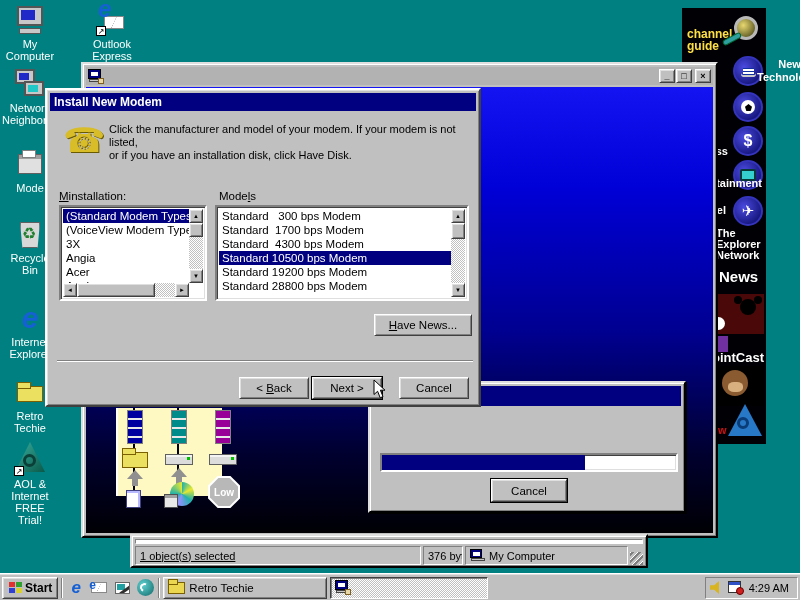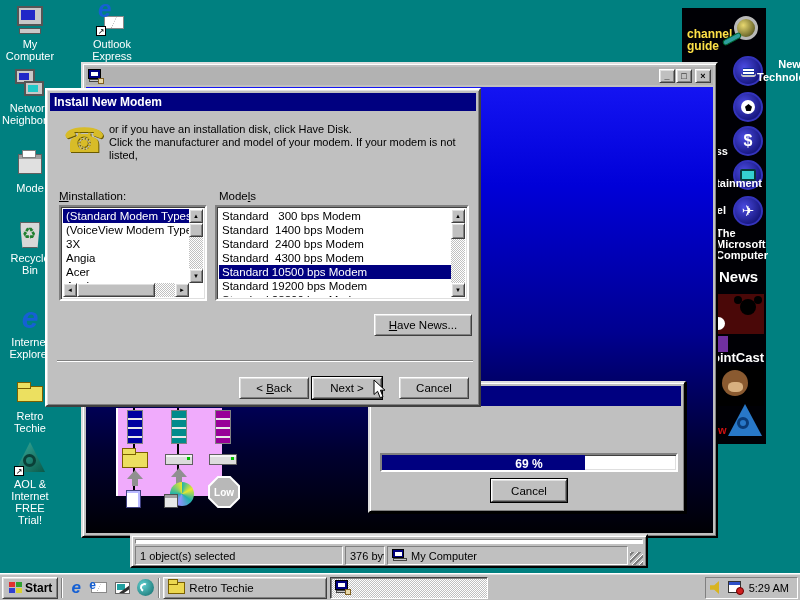--- a/index.html
+++ b/index.html
@@ -64,21 +64,21 @@
                 background:linear-gradient(to bottom,#1414f2 0%, #0000d8 22%, #000090 55%, #000030 82%, #000004 100%); }
   .cap-btn { width:16px; height:14px; font-size:9px; line-height:10px; font-weight:bold; }
   .wiz-icon { position:relative; width:16px; height:15px; }
   .wiz-mon { position:absolute; left:0; top:0; width:13px; height:10px; background:#000080; border:1px solid #000; }
   .wiz-scr { position:absolute; left:2px; top:2px; width:7px; height:4px; background:#fff; }
   .wiz-base { position:absolute; left:1px; top:10px; width:12px; height:3px; background:#c8c8c8; border:1px solid #444; }
   .wiz-hand { position:absolute; right:0; bottom:0; width:6px; height:6px; background:#e8d8a8; border:1px solid #806020; }
 
   
   #copy-panel { position:absolute; left:116px; top:408px; width:106px; height:88px; z-index:3;
-                background:#f0abfc; border-left:2px solid #fff; display:flex;gap:27px; }
+                background:#fef9c3; border-left:2px solid #fff; display:flex;gap:27px; }
   .cp-col { width:34px; border-right:2px solid #000; position:relative; }
   .cp-col:last-child { border-right:none; }
   .cp-bar { position:absolute; left:9px; top:2px; width:16px; height:34px; border:1px solid #808080;
             background-clip:content-box; }
   .cp-bar.blue   { background-image:repeating-linear-gradient(to bottom,#0000a0 0 7px,#e8e8e8 7px 9px); }
   .cp-bar.teal   { background-image:repeating-linear-gradient(to bottom,#008b8b 0 7px,#e8e8e8 7px 9px); }
   .cp-bar.purple { background-image:repeating-linear-gradient(to bottom,#980098 0 7px,#e8e8e8 7px 9px); }
   .cp-folder { position:absolute; left:4px; top:44px; width:26px; height:16px; background:#ece060;
                border:1px solid #7a6000; }
   .cp-folder::before { content:""; position:absolute; left:-1px; top:-5px; width:12px; height:5px;
@@ -296,21 +296,21 @@
     <div class="ch-circle" style="top:152px;">
       <div class="tv-glyph"></div>
     </div>
     <div class="ch-label" style="top:169px; right:4px;">Entertainment</div>
 
     <div class="ch-circle" style="top:188px;">
       <span style="font-size:15px;">✈</span>
     </div>
     <div class="ch-label" style="top:196px; right:40px;">Travel</div>
 
-    <div class="ch-label" style="top:220px; left:34px; width:50px; white-space:normal; text-align:left; line-height:11px;">The Microsoft Computer</div>
+    <div class="ch-label" style="top:220px; left:34px; width:50px; white-space:normal; text-align:left; line-height:11px;">The Explorer Network</div>
 
     <div class="ch-label" style="top:260px; left:37px; font-size:15px;">News</div>
 
     <div style="position:absolute; left:24px; top:286px; width:58px; height:40px; background:#4a0808;">
       <div style="position:absolute;left:6px;bottom:4px;width:13px;height:13px;border-radius:50%;background:#fff;"></div>
       <div style="position:absolute;right:8px;top:5px;width:16px;height:16px;border-radius:50%;background:#000;"></div>
       <div style="position:absolute;right:22px;top:2px;width:8px;height:8px;border-radius:50%;background:#000;"></div>
       <div style="position:absolute;right:2px;top:2px;width:8px;height:8px;border-radius:50%;background:#000;"></div>
     </div>
 
@@ -372,29 +372,28 @@
       <div class="cp-low-outer">
         <div class="cp-low-inner">Low</div>
       </div>
     </div>
   </div>
 
   <div id="progress-dialog">
     <div class="pd-titlebar"></div>
     <div class="pd-track sunken2">
       <div class="pd-fill" style="width: 69%;"></div>
-      <div class="pd-pct">69 %</div>
     </div>
     <div class="btn95 default pd-cancel">Cancel</div>
   </div>
 
   <div id="status-window">
     <div class="sw-sliver"></div>
     <div class="sw-statusbar">
-      <div class="sb-field" style="width:208px;">1 object(s) selected</div>
+      <div class="sb-field" style="width:286px;text-decoration:underline;">1 object(s) selected</div>
       <div class="sb-field" style="width:40px;">376 byte</div>
       <div class="sb-field" style="flex:1;">
         <div class="sb-mini-pc">
           <div class="wiz-mon">
               <div class="wiz-scr"></div>
             </div>
             <div class="wiz-base" style="background:#c8c8c8;"></div>
         </div>
         <span>My Computer</span>
       </div>
@@ -402,22 +401,22 @@
     </div>
   </div>
 
   <div id="modem-dialog">
     <div class="md-titlebar">
       <span>Install New Modem</span>
     </div>
 
     <div class="md-phone">☎</div>
     <div class="md-instr">
+      <div>Click the manufacturer and model of your modem. If your modem is not listed,</div>
       <div>or if you have an installation disk, click Have Disk.</div>
-      <div>Click the manufacturer and model of your modem. If your modem is not listed,</div>
     </div>
 
     <div class="md-label" style="left:12px; top:100px;"><span class="u">M</span><span>installation:</span></div>
 
     <div class="md-label" style="left:172px; top:100px;"><span>Mode</span><span class="u">l</span><span>s</span></div>
 
     <div class="listbox" style="left:12px; top:115px; width:148px; height:96px;">
       <div class="lb-items with-h">
         <div class="lb-item selected">(Standard Modem Types)</div>
         <div class="lb-item">(VoiceView Modem Types)</div>
@@ -434,22 +433,21 @@
       <div class="hscroll dither">
         <div class="btn95 scroll-btn" style="left:0;">◄</div>
         <div class="btn95 scroll-thumb" style="left:14px; top:0; width:78px; height:14px;"></div>
         <div class="btn95 scroll-btn" style="right:0;">►</div>
       </div>
     </div>
 
     <div class="listbox" style="left:168px; top:115px; width:254px; height:96px;">
       <div class="lb-items">
         <div class="lb-item">Standard   300 bps Modem</div>
-        <div class="lb-item">Standard  1400 bps Modem</div>
-        <div class="lb-item">Standard  2400 bps Modem</div>
+        <div class="lb-item">Standard  1700 bps Modem</div>
         <div class="lb-item">Standard  4300 bps Modem</div>
         <div class="lb-item selected">Standard 10500 bps Modem</div>
         <div class="lb-item">Standard 19200 bps Modem</div>
         <div class="lb-item">Standard 28800 bps Modem</div>
       </div>
       <div class="vscroll dither">
         <div class="btn95 scroll-btn" style="top:0;">▲</div>
         <div class="btn95 scroll-thumb" style="top:14px; left:0; width:14px; height:16px;"></div>
         <div class="btn95 scroll-btn" style="bottom:0;">▼</div>
       </div>
@@ -525,17 +523,17 @@
       </div>
       <span></span>
     </div>
 
     <div id="tray">
       <div class="tray-speaker"></div>
       <div class="tray-sched">
         <div class="ts-cal"></div>
           <div class="ts-clock"></div>
       </div>
-      <span class="tray-time">5:29 AM</span>
+      <span class="tray-time">4:29 AM</span>
     </div>
   </div>
 
 </div>
 
 </body></html>

